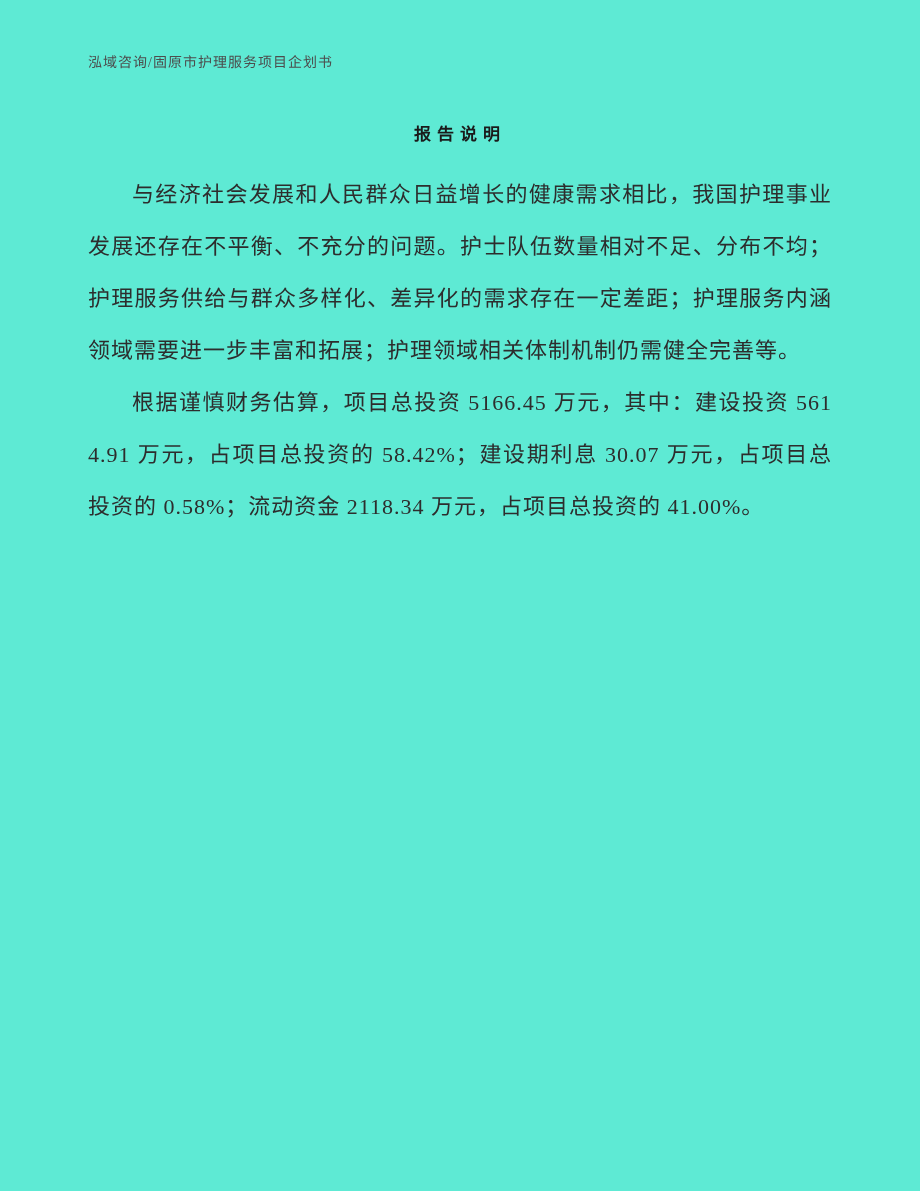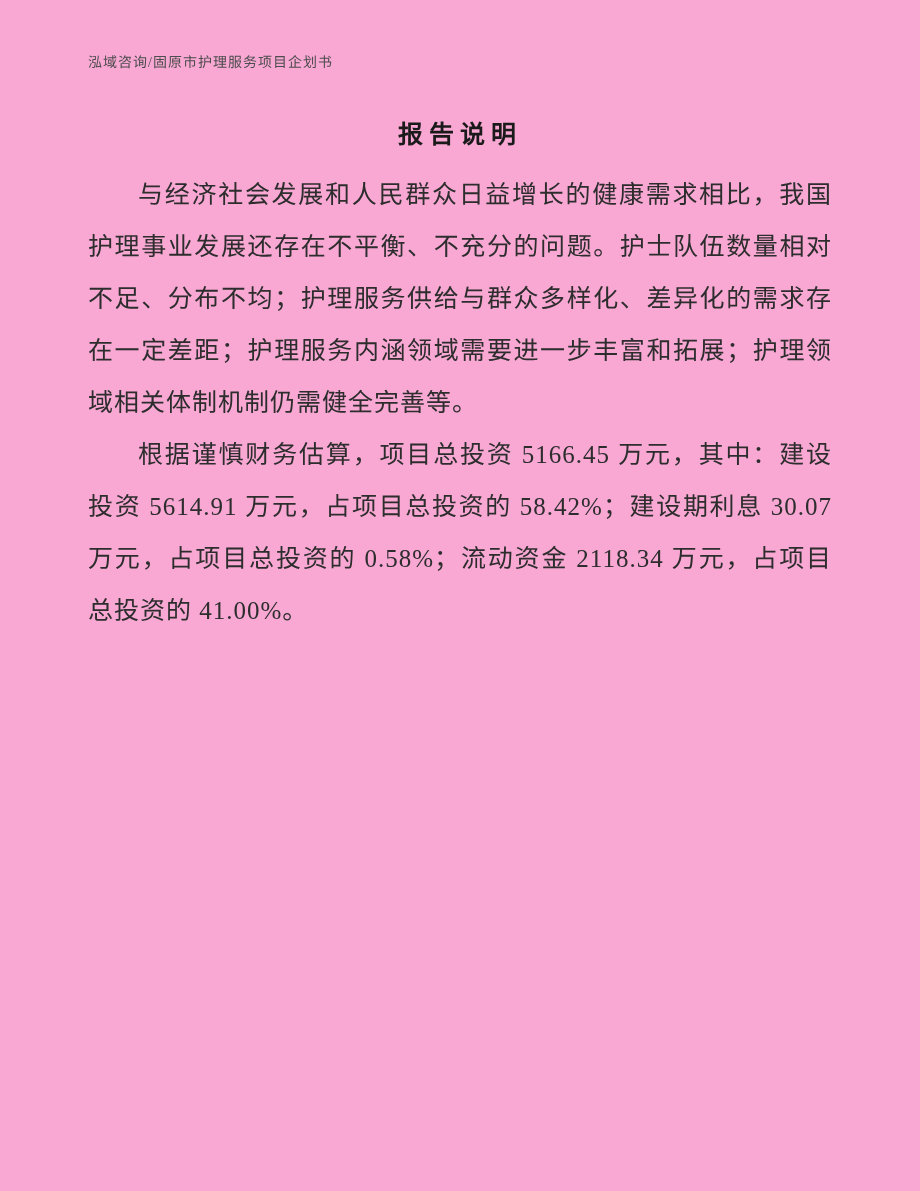--- a/index.html
+++ b/index.html
@@ -5,49 +5,49 @@
   html, body {
     margin: 0;
     padding: 0;
     background: #ffffff;
   }
   .page {
     position: relative;
     width: 920px;
     height: 1191px;
     margin: 0 auto;
-    background: #f9a8d4;
+    background: #5eead4;
     box-sizing: border-box;
     padding: 0 88px;
     overflow: hidden;
     font-family: "Liberation Serif", "DejaVu Serif", serif;
   }
   .doc-header {
     padding-top: 54px;
     font-size: 14px;
     line-height: 18px;
     letter-spacing: 1px;
     color: #4d4d4d;
     text-align: left;
   }
   .doc-title {
     margin: 46px 0 17px 0;
-    font-size: 25px;
+    font-size: 17px;
     line-height: 34px;
     font-weight: bold;
     letter-spacing: 6px;
     color: #1a1a1a;
     text-align: center;
   }
   .doc-body {
     margin-top: 14px;
   }
   .doc-body p {
     margin: 0;
-    font-size: 25px;
+    font-size: 22px;
     line-height: 52px;
     letter-spacing: 1px;
     color: #2d2d2d;
     text-align: justify;
     text-indent: 2em;
     word-break: break-all;
   }
 </style>
 </head>
 <body>

